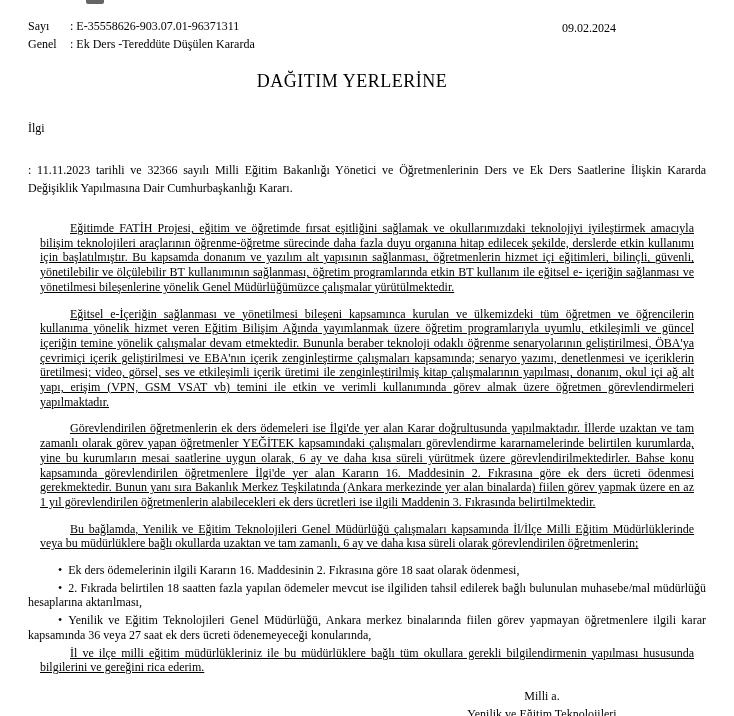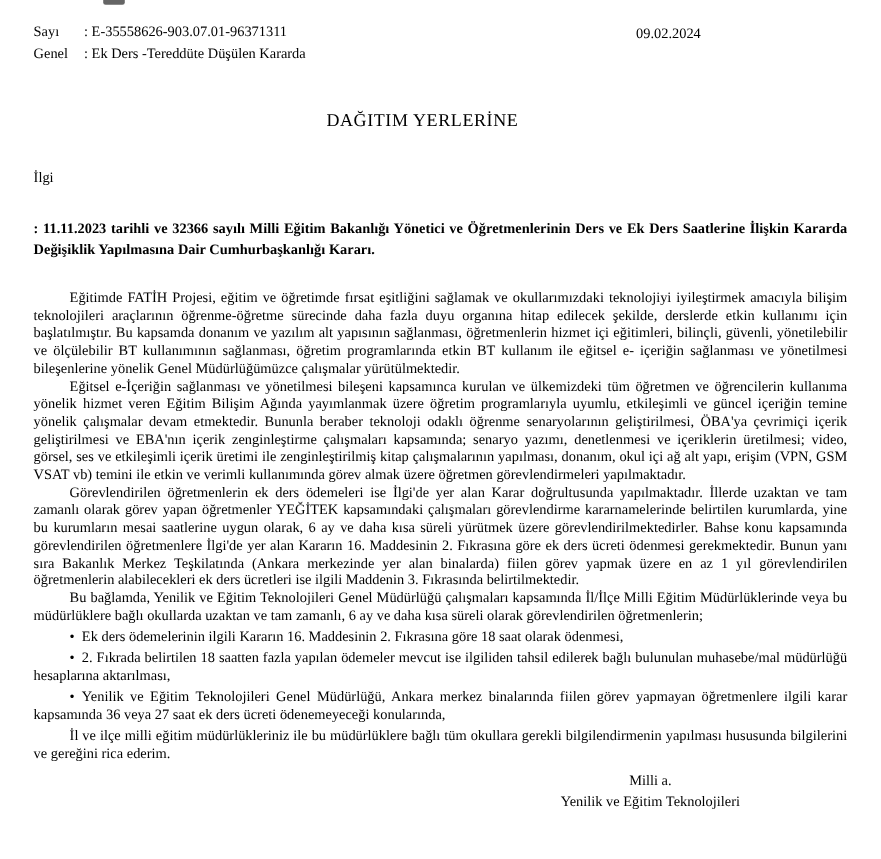--- a/index.html
+++ b/index.html
@@ -22,44 +22,45 @@
     width: 18px; height: 4px;
     background: #4a4a4a;
     border-radius: 0 0 2px 2px;
     opacity: .85;
   }
 
   
   .hdr-row { display: flex; line-height: 18px; }
   .hdr-label { flex: 0 0 42px; width: 42px; }
   .hdr-value { flex: 1; }
-  .doc-date { position: absolute; left: 530px; top: 19px; line-height: 18px; }
+  .doc-date { position: absolute; left: 562px; top: 19px; line-height: 18px; }
 
   
   .recipient {
-    margin-top: 40px;
+    margin-top: 20px;
     margin-right: 30px;
     text-align: center;
     line-height: 16px;
-    font-size: 15px;
+    font-size: 18px;
     letter-spacing: 0.5px;
   }
 
   
   .ilgi { display: flex; margin-top: 30px; line-height: 18px; flex-direction: column; }
   .ilgi-label { flex: 0 0 42px; width: 42px; }
-  .ilgi-text { flex: 1; text-align: justify; font-weight: bold; }
+  .ilgi-text { flex: 1; text-align: justify; }
 
   
   .body-block { margin-top: 24px; }
   .para {
-    margin: 0;
+    margin: 12px;
     text-align: justify;
     text-indent: 30px;
     line-height: 14.7px;
+    text-decoration: underline;
   }
   .bullet {
     margin: 3px 0 0 0;
     text-align: justify;
     text-indent: 30px;
     line-height: 14.7px;
   }
   .bullet-marker { margin-right: 6px; }
   .closing { margin-top: 3px; }
 

